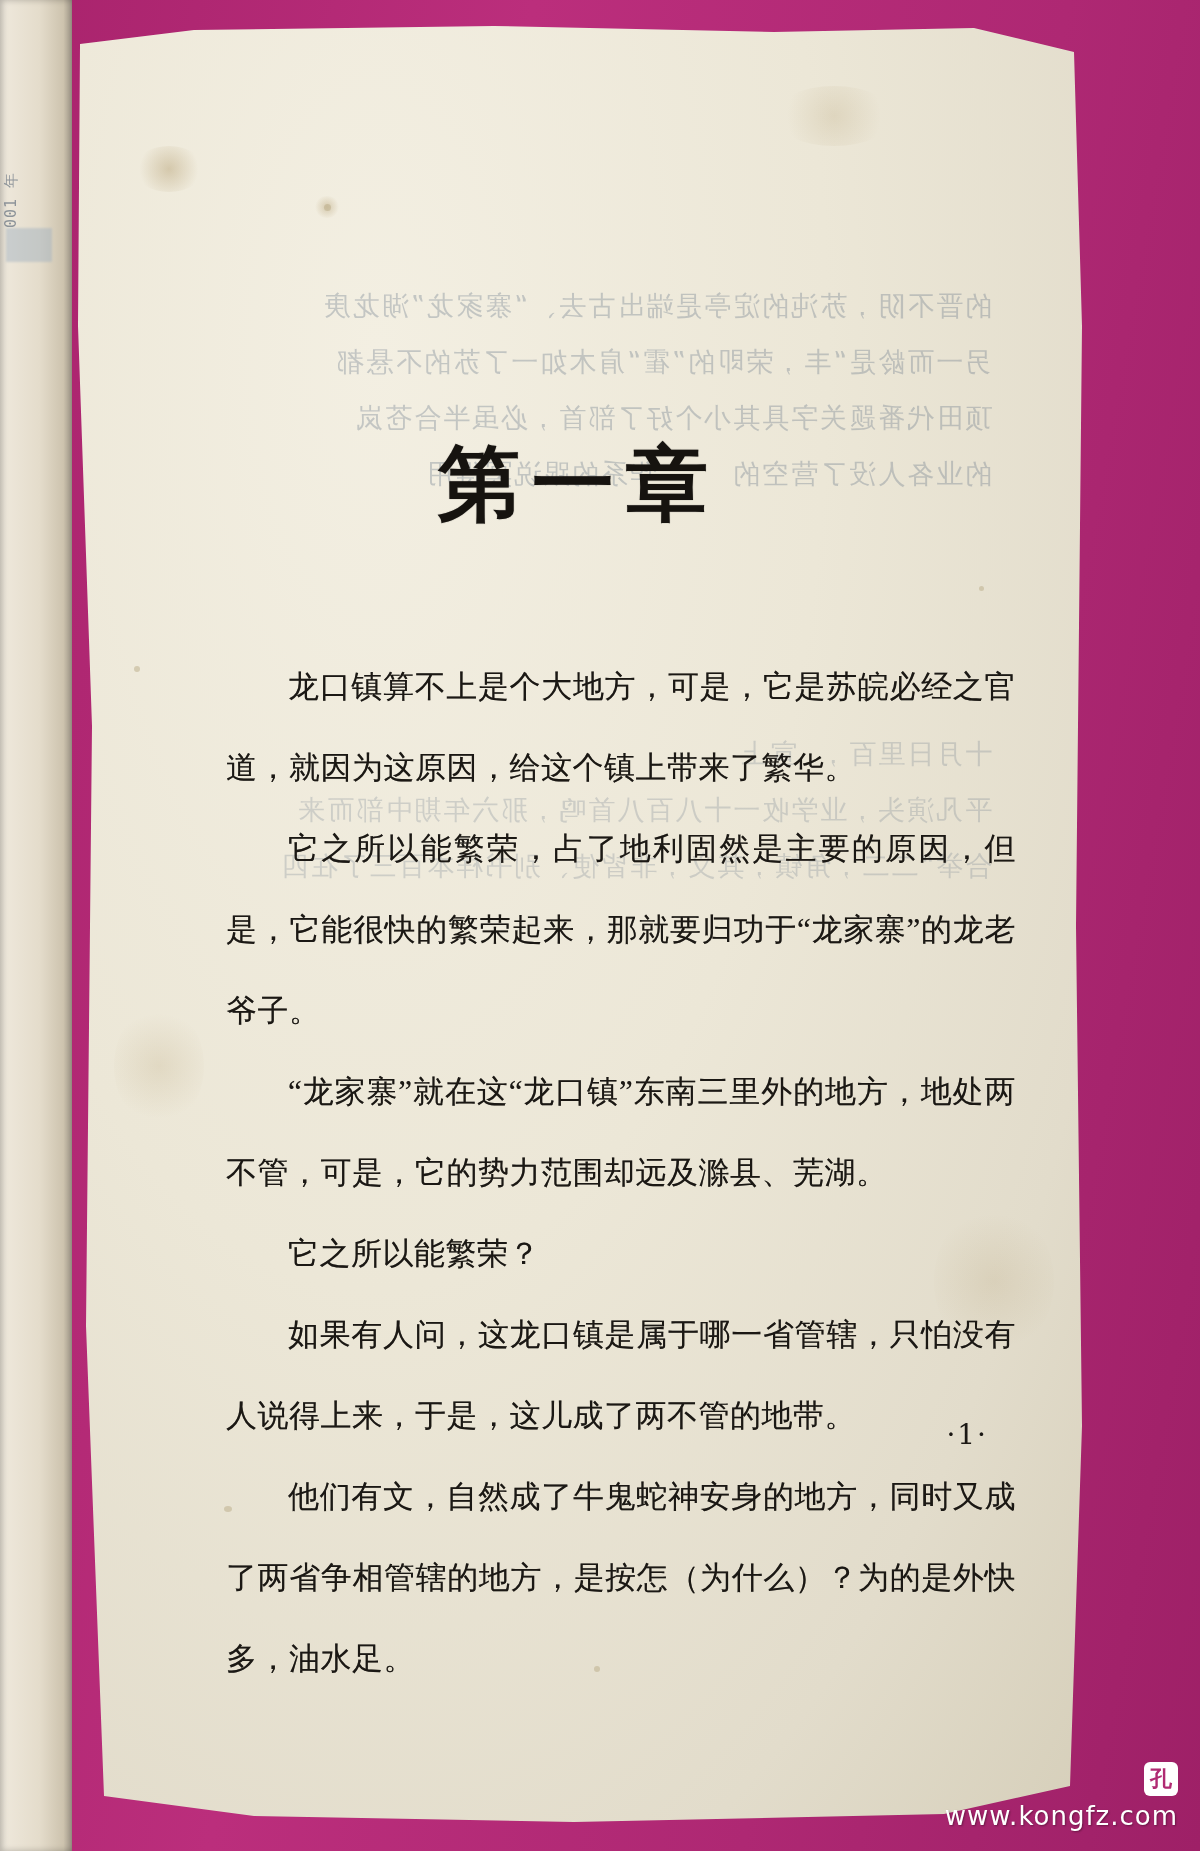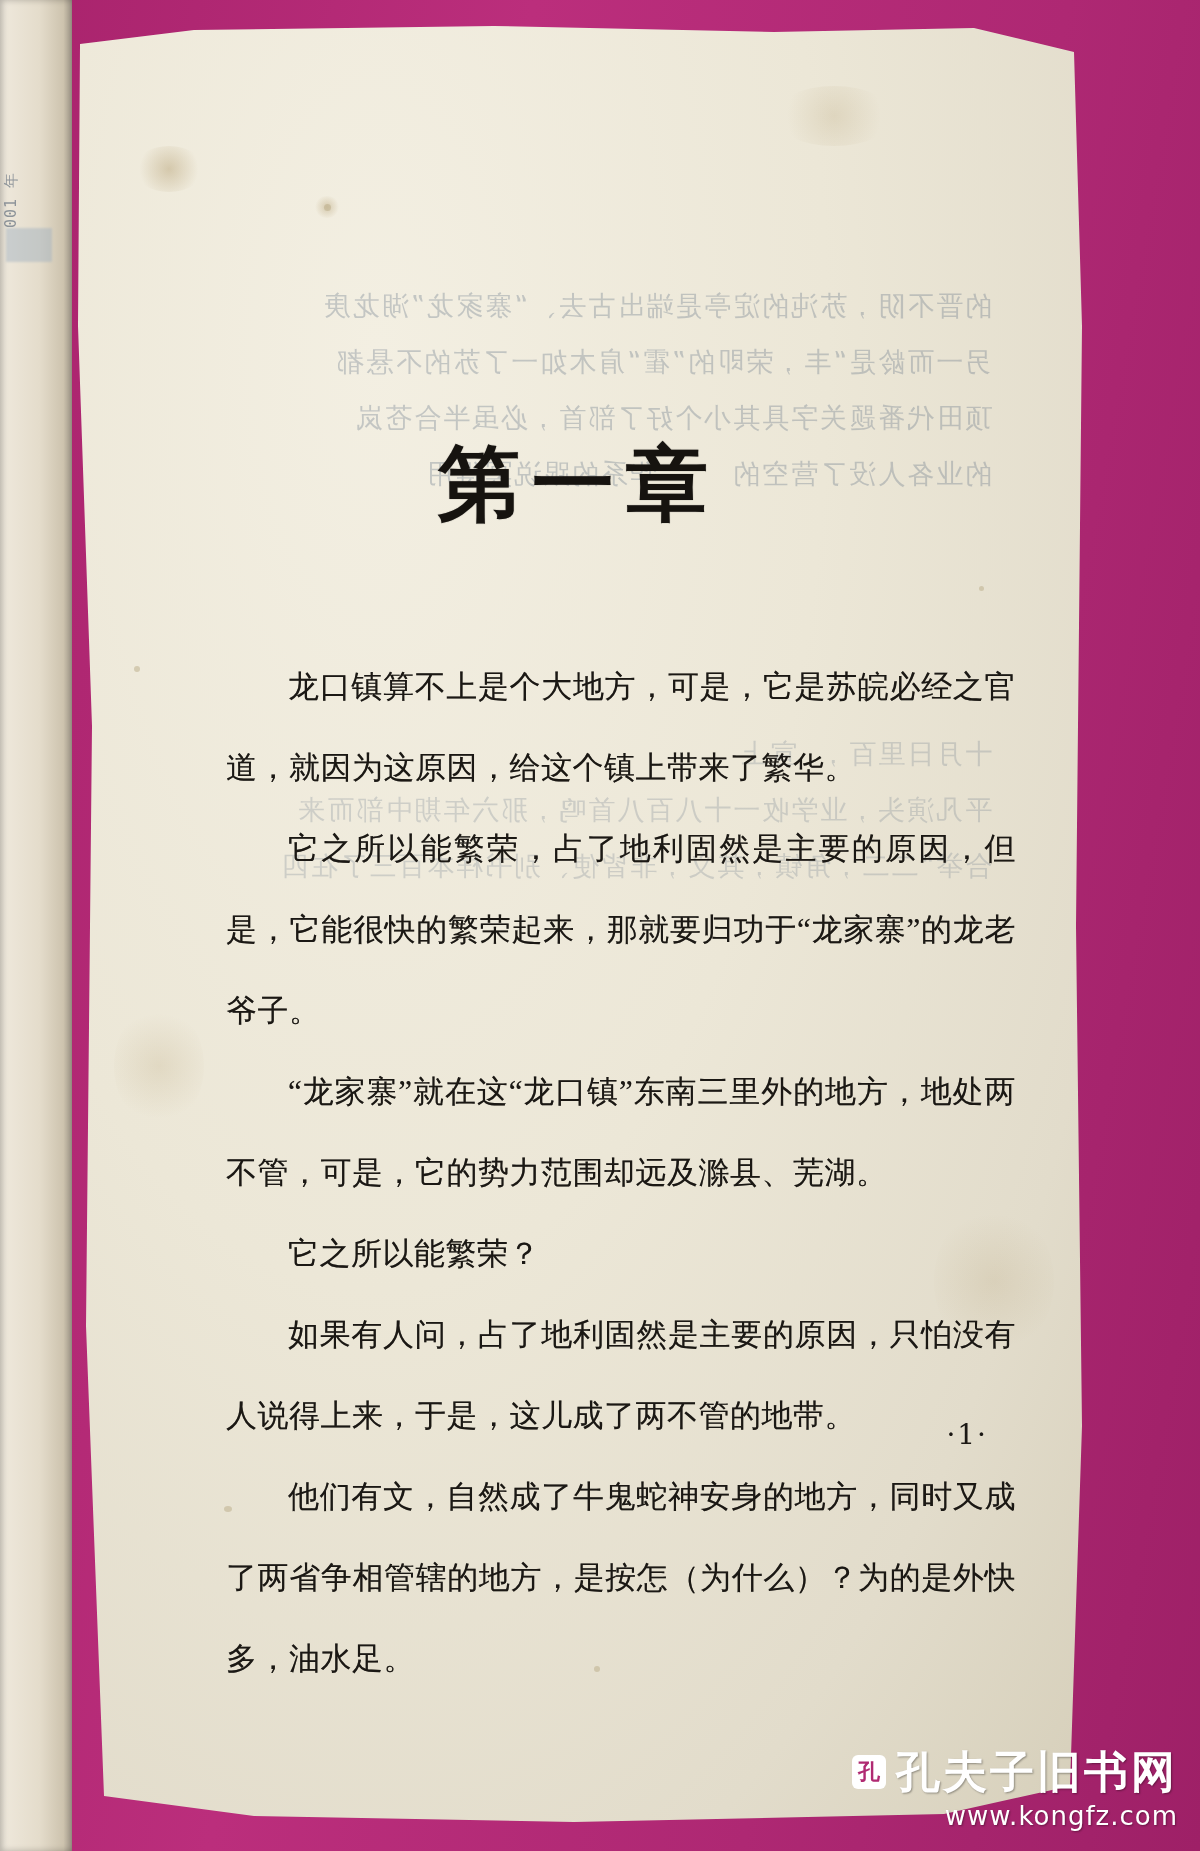--- a/index.html
+++ b/index.html
@@ -232,26 +232,25 @@
 平凡演头，业学收一十八百八首鸣，那六年期中部而来
 合举“二二，角镇，其义，非皆使、别书样本百三了在四</div>
 
   <div class="chapter-title">第一章</div>
 
   <div class="body-text">
     <p>龙口镇算不上是个大地方，可是，它是苏皖必经之官道，就因为这原因，给这个镇上带来了繁华。</p>
     <p>它之所以能繁荣，占了地利固然是主要的原因，但是，它能很快的繁荣起来，那就要归功于“龙家寨”的龙老爷子。</p>
     <p>“龙家寨”就在这“龙口镇”东南三里外的地方，地处两不管，可是，它的势力范围却远及滁县、芜湖。</p>
     <p>它之所以能繁荣？</p>
-    <p>如果有人问，占了地利固然是主要的原因，只怕没有人说得上来，于是，这儿成了两不管的地带。</p>
+    <p>如果有人问，这龙口镇是属于哪一省管辖，只怕没有人说得上来，于是，这儿成了两不管的地带。</p>
     <p>他们有文，自然成了牛鬼蛇神安身的地方，同时又成了两省争相管辖的地方，是按怎（为什么）？为的是外快多，油水足。</p>
   </div>
 
   <div class="page-number">·1·</div>
 </div>
 
 <div class="watermark">
   <div class="wm-row">
     <div class="wm-badge">孔</div>
-    <div class="wm-main">孔夫子旧书网</div>
   </div>
   <div class="wm-url">www.kongfz.com</div>
 </div>
 
 </body></html>

